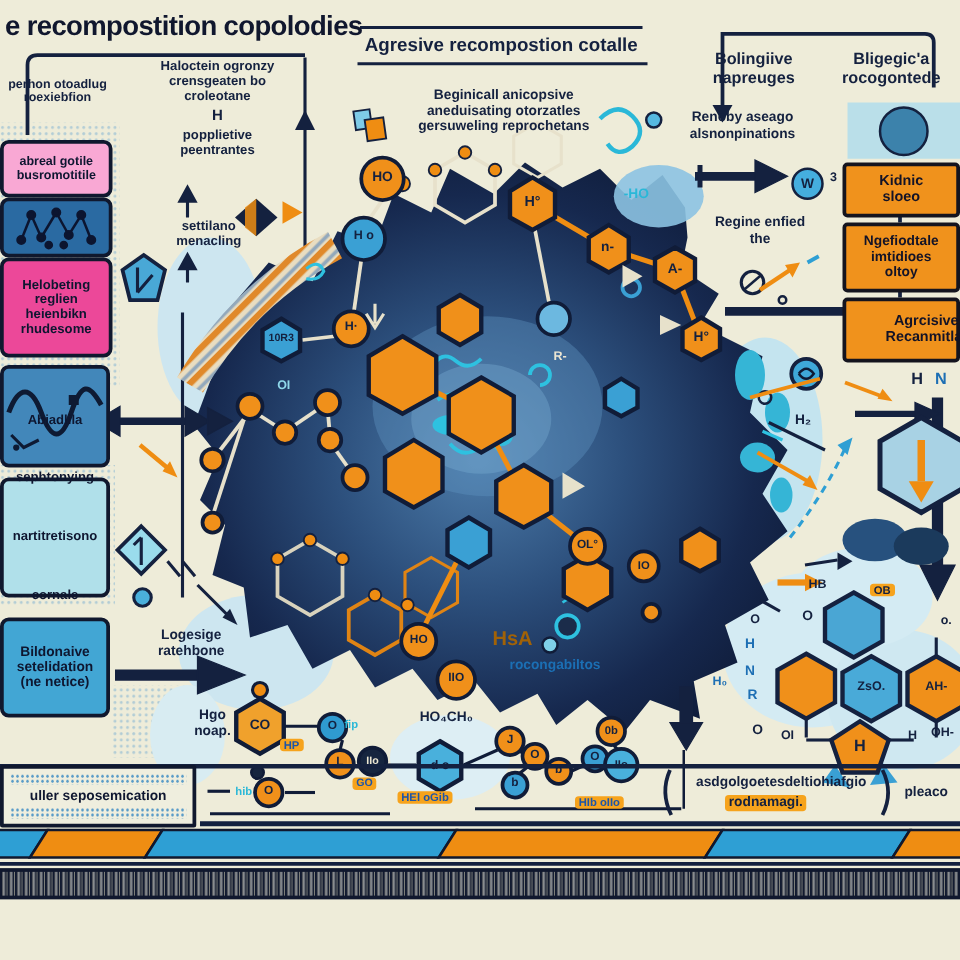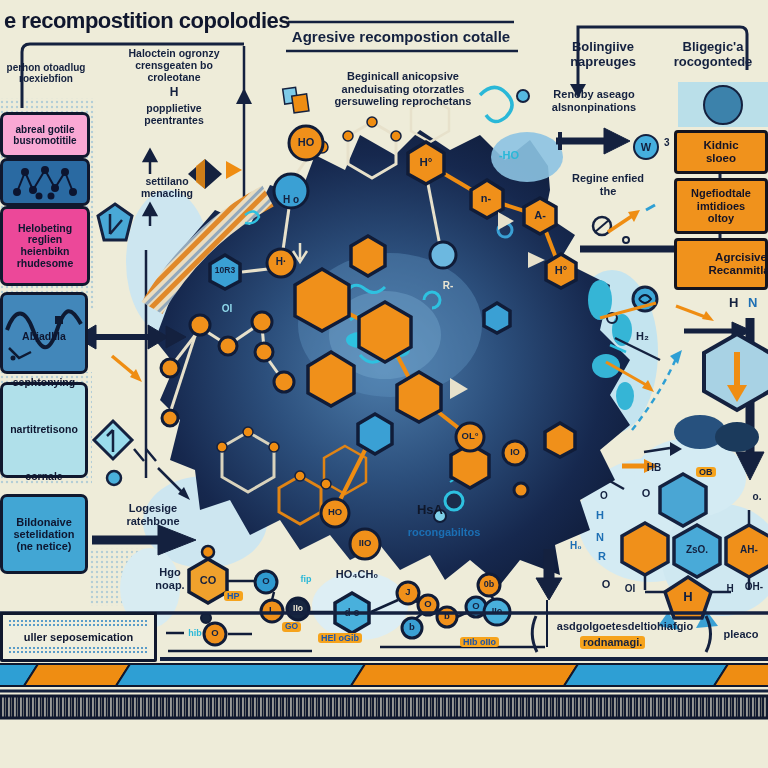--- a/index.html
+++ b/index.html
@@ -470,41 +470,41 @@
   <div>Recanmitlat</div>
 </div>
 <div style="position:absolute;z-index:3;left:633px;top:134px;width:26px;height:26px;border-radius:50%;background:#45aede;border:2.5px solid #14213f;display:flex;align-items:center;justify-content:center;font-weight:bold;font-size:11px;color:#14213f;">W</div>
 <div class="lbl nw" style="left:664px;top:137px;font-size:10px;">3</div>
 <div class="lbl nw" style="left:729px;top:296px;font-size:13px;">H</div>
 <div class="lbl nw blue" style="left:748px;top:296px;font-size:13px;">N</div>
 <div class="lbl nw" style="left:636px;top:330px;font-size:11px;">H₂</div>
 <div class="lbl nw blue" style="left:570px;top:540px;font-size:10px;">H₀</div>
 
 <div class="lbl nw" style="left:288px;top:136px;width:36px;font-size:11px;">HO</div>
-<div class="lbl nw" style="left:273px;top:194px;width:36px;font-size:10px;">H o</div>
+<div class="lbl nw" style="left:273px;top:183px;width:36px;font-size:10px;">H o</div>
 <div class="lbl nw" style="left:263px;top:256px;width:36px;font-size:10px;">H·</div>
 <div class="lbl nw" style="left:205px;top:266px;width:40px;font-size:8.5px;">10R3</div>
 <div class="lbl nw" style="left:319px;top:507px;width:32px;font-size:9.5px;">HO</div>
 <div class="lbl nw" style="left:347px;top:538px;width:36px;font-size:9.5px;">IIO</div>
 <div class="lbl nw" style="left:452px;top:431px;width:36px;font-size:9.5px;">OL°</div>
 <div class="lbl nw" style="left:500px;top:447px;width:30px;font-size:9px;">IO</div>
 <div class="lbl nw" style="left:408px;top:156px;width:36px;font-size:11.5px;">H°</div>
 <div class="lbl nw" style="left:468px;top:192px;width:36px;font-size:11px;">n-</div>
 <div class="lbl nw" style="left:522px;top:209px;width:36px;font-size:11px;">A-</div>
 <div class="lbl nw" style="left:543px;top:264px;width:36px;font-size:11px;">H°</div>
 <div class="lbl nw cream" style="left:432px;top:280px;width:32px;font-size:10px;">R-</div>
 <div class="lbl nw teal" style="left:446px;top:149px;width:44px;font-size:11px;margin-left:41px;">-HO</div>
 <div class="lbl nw" style="left:210px;top:303px;width:34px;font-size:10px;color:#8fd8ea;">OI</div>
-<div class="lbl nw" style="left:408px;top:503px;width:44px;font-size:13px;color:#0f172a;">HsA</div>
+<div class="lbl nw" style="left:388px;top:503px;width:44px;font-size:16px;color:#a16207;">HsA</div>
 <div class="lbl nw" style="left:392px;top:526px;width:104px;font-size:11px;color:#1b6fb4;">rocongabiltos</div>
 
 <div class="lbl nw" style="left:190px;top:574px;width:36px;font-size:11px;">CO</div>
 <div class="lbl chip nw" style="left:224px;top:591px;font-size:9px;">HP</div>
 <div class="lbl nw" style="left:256px;top:576px;width:20px;font-size:9.5px;">O</div>
-<div class="lbl nw teal" style="left:293px;top:574px;width:26px;font-size:9px;">fip</div>
+<div class="lbl nw teal" style="left:268px;top:574px;width:26px;font-size:9px;">fip</div>
 <div class="lbl nw" style="left:262px;top:605px;width:20px;font-size:9.5px;">L</div>
 <div class="lbl nw cream" style="left:286px;top:604px;width:24px;font-size:8.5px;">IIo</div>
 <div class="lbl chip nw" style="left:282px;top:622px;font-size:8.5px;">GO</div>
 <div class="lbl nw teal" style="left:182px;top:628px;width:26px;font-size:9px;">hib</div>
 <div class="lbl nw" style="left:205px;top:628px;width:20px;font-size:9.5px;">O</div>
 <div class="lbl nw" style="left:324px;top:568px;width:66px;font-size:11px;">HO₄CH₀</div>
 <div class="lbl nw" style="left:334px;top:607px;width:36px;font-size:10px;">d o</div>
 <div class="lbl chip nw" style="left:318px;top:633px;font-size:9px;">HEl oGib</div>
 <div class="lbl nw" style="left:398px;top:587px;width:20px;font-size:9.5px;">J</div>
 <div class="lbl nw" style="left:418px;top:599px;width:20px;font-size:9.5px;">O</div>

